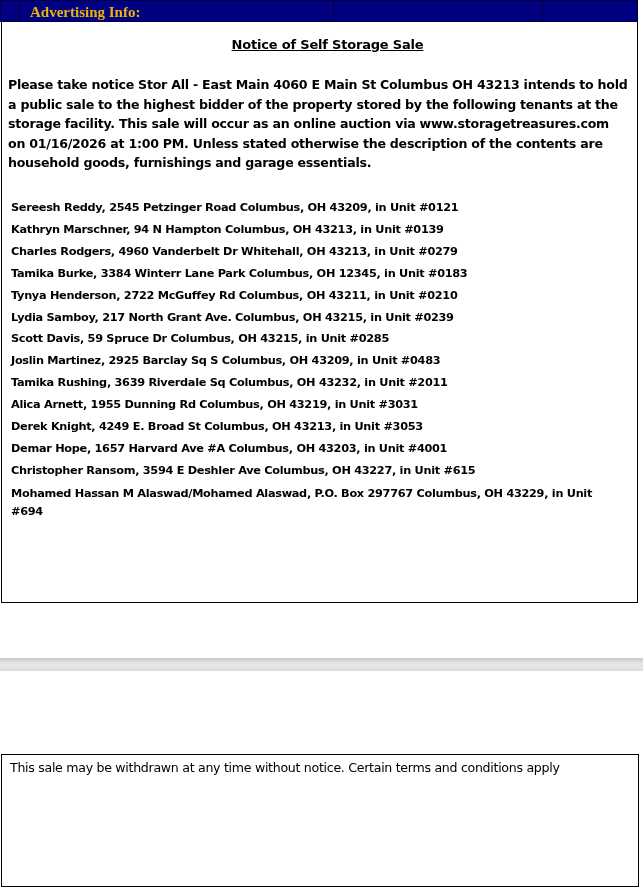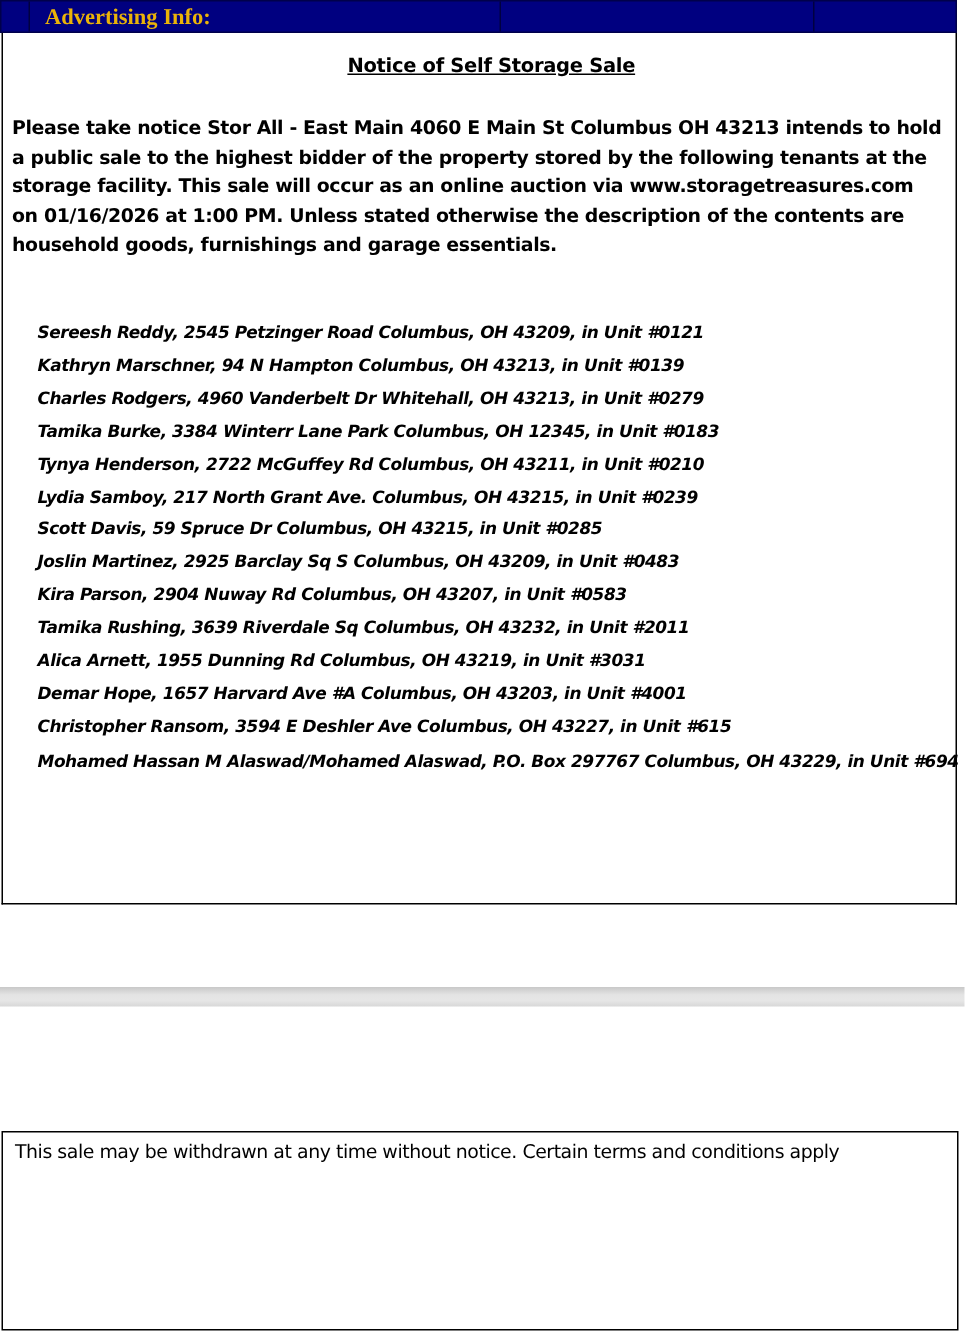--- a/index.html
+++ b/index.html
@@ -10,22 +10,22 @@
   .header-bar .seg { position: absolute; top: 0; height: 20px; border-left: 1px solid #000040; }
   .header-title { position: absolute; left: 29px; top: 3px; color: #eab308;
                   font-family: "Liberation Serif", serif; font-weight: bold; font-size: 15px; line-height: 16px; }
   .ad-box { position: absolute; left: 1px; top: 22px; width: 637px; height: 581px;
             border: 1px solid #000; border-top: none; box-sizing: border-box; }
   .notice-title { position: absolute; left: 0; right: 0; top: 37px; text-align: center;
                   font-family: "DejaVu Sans", sans-serif; font-size: 13px; font-weight: bold;
                   text-decoration: underline; letter-spacing: -0.2px; padding-left: 12px; }
   .intro { position: absolute; left: 8px; top: 75px; width: 620px;
            font-family: "DejaVu Sans", sans-serif; font-size: 12.6px; line-height: 19.6px; letter-spacing: -0.25px; font-weight: bold; }
-  .tenants { position: absolute; left: 10px; top: 196px; width: 615px; margin: 15px; padding: 0; list-style: none;
-             font-family: "DejaVu Sans", sans-serif; font-size: 11.3px; font-weight: bold; letter-spacing: -0.3px; font-style: italic; }
+  .tenants { position: absolute; left: 10px; top: 196px; width: 615px; margin: 1px; padding: 0; list-style: none;
+             font-family: "DejaVu Sans", sans-serif; font-size: 11.3px; font-weight: bold; letter-spacing: -0.3px; }
   .tenants li { line-height: 21.9px; }
   .tenants li.wrap { line-height: 18px; padding-top: 3px; }
   .divider { position: absolute; left: 0; top: 658px; width: 643px; height: 13px;
              background: linear-gradient(#c8c8c8, #e4e4e4 40%, #e6e6e6 70%, #d8d8d8); }
   .terms-box { position: absolute; left: 1px; top: 754px; width: 638px; height: 133px;
                border: 1px solid #000; box-sizing: border-box; }
   .terms-text { position: absolute; left: 8px; top: 5px;
                 font-family: "DejaVu Sans", sans-serif; font-size: 12.6px; letter-spacing: -0.3px; }
 </style>
 </head>
@@ -46,23 +46,23 @@
 
 <ul class="tenants">
   <li>Sereesh Reddy, 2545 Petzinger Road Columbus, OH 43209, in Unit #0121</li>
   <li>Kathryn Marschner, 94 N Hampton Columbus, OH 43213, in Unit #0139</li>
   <li>Charles Rodgers, 4960 Vanderbelt Dr Whitehall, OH 43213, in Unit #0279</li>
   <li>Tamika Burke, 3384 Winterr Lane Park Columbus, OH 12345, in Unit #0183</li>
   <li>Tynya Henderson, 2722 McGuffey Rd Columbus, OH 43211, in Unit #0210</li>
   <li>Lydia Samboy, 217 North Grant Ave. Columbus, OH 43215, in Unit #0239</li>
   <li>Scott Davis, 59 Spruce Dr Columbus, OH 43215, in Unit #0285</li>
   <li>Joslin Martinez, 2925 Barclay Sq S Columbus, OH 43209, in Unit #0483</li>
-  <li>Kira Parson, 2904 Nuway Rd Columbus, OH 43207, in Unit #0583</li>
   <li>Tamika Rushing, 3639 Riverdale Sq Columbus, OH 43232, in Unit #2011</li>
   <li>Alica Arnett, 1955 Dunning Rd Columbus, OH 43219, in Unit #3031</li>
+  <li>Derek Knight, 4249 E. Broad St Columbus, OH 43213, in Unit #3053</li>
   <li>Demar Hope, 1657 Harvard Ave #A Columbus, OH 43203, in Unit #4001</li>
   <li>Christopher Ransom, 3594 E Deshler Ave Columbus, OH 43227, in Unit #615</li>
   <li class="wrap">Mohamed Hassan M Alaswad/Mohamed Alaswad, P.O. Box 297767 Columbus, OH 43229, in Unit #694</li>
 </ul>
 
 <div class="divider"></div>
 
 <div class="terms-box">
   <span class="terms-text">This sale may be withdrawn at any time without notice. Certain terms and conditions apply</span>
 </div>

